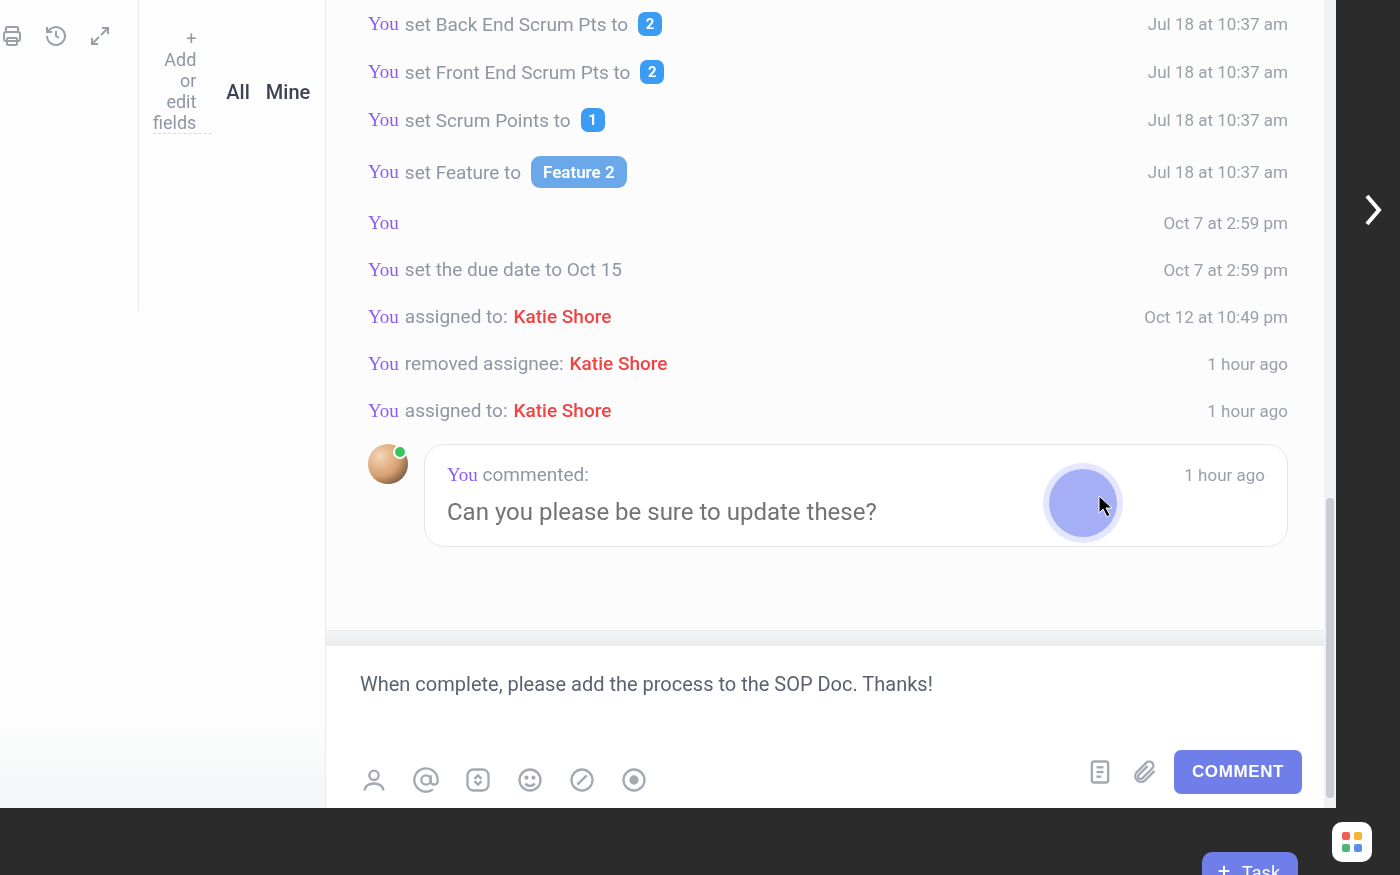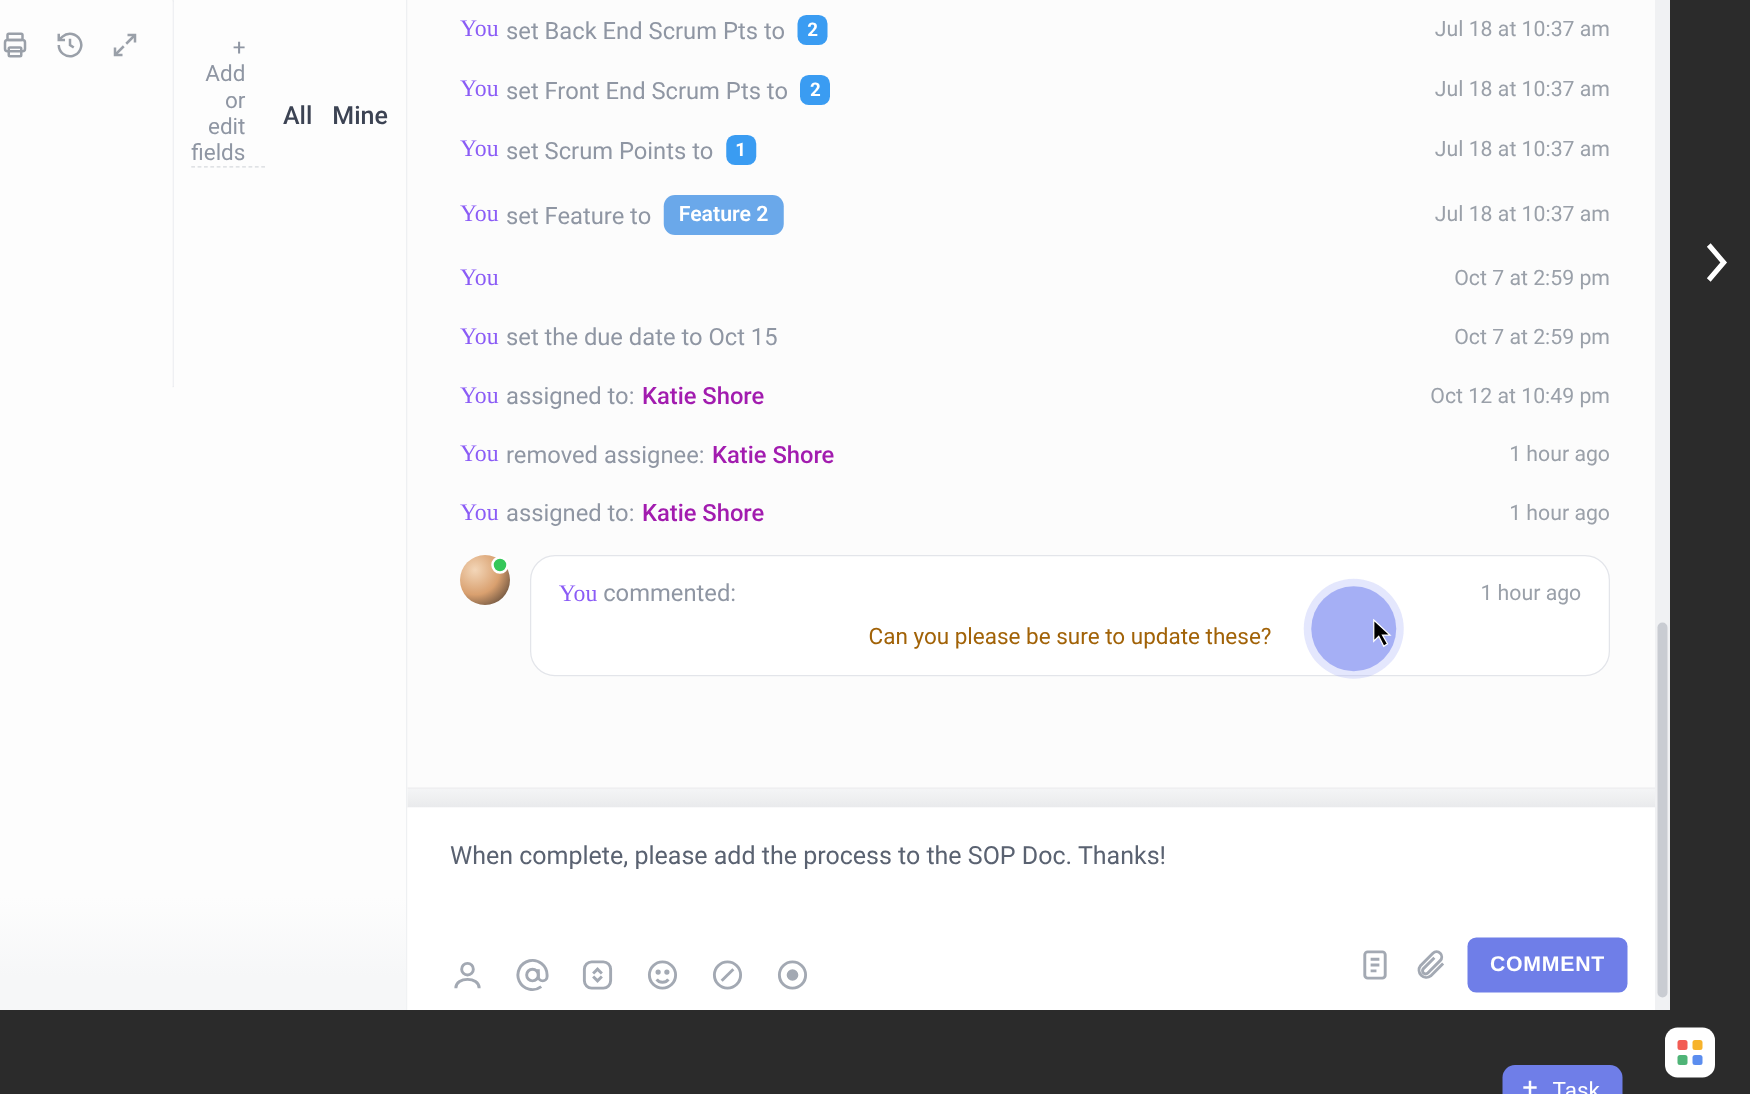--- a/index.html
+++ b/index.html
@@ -124,21 +124,21 @@
     align-items: center;
     background: #6aa8ea;
     color: #fff;
     font-size: 17px;
     font-weight: 600;
     height: 32px;
     padding: 0 12px;
     border-radius: 9px;
     margin-left: 4px;
   }
-  .strong-name { color: #a21caf; font-weight: 500; }
+  .strong-name { color: #ef4444; font-weight: 500; }
   .timestamp { color: #9aa0a9; font-size: 17px; white-space: nowrap; }
 
   .comment-block {
     display: flex;
     gap: 16px;
     margin-top: 10px;
     margin-bottom: 30px;
   }
   .avatar {
     width: 40px; height: 40px;
@@ -159,21 +159,21 @@
   .comment-card {
     flex: 1;
     border: 1px solid #e3e5ea;
     border-radius: 20px;
     background: #ffffff;
     padding: 18px 22px 20px 22px;
     position: relative;
   }
   .comment-head { display: flex; align-items: center; justify-content: space-between; margin-bottom: 12px; }
   .comment-head-left { font-size: 19px; color: #8f96a3; }
-  .comment-body { font-size: 18px; color: #a16207; text-align: center; }
+  .comment-body { font-size: 24px; color: #737373; }
 
   
   .click-halo {
     position: absolute;
     width: 68px; height: 68px;
     border-radius: 50%;
     background: #9ca7f4;
     opacity: 0.9;
     box-shadow: 0 0 0 6px rgba(156,167,244,0.3);
     pointer-events: none;

